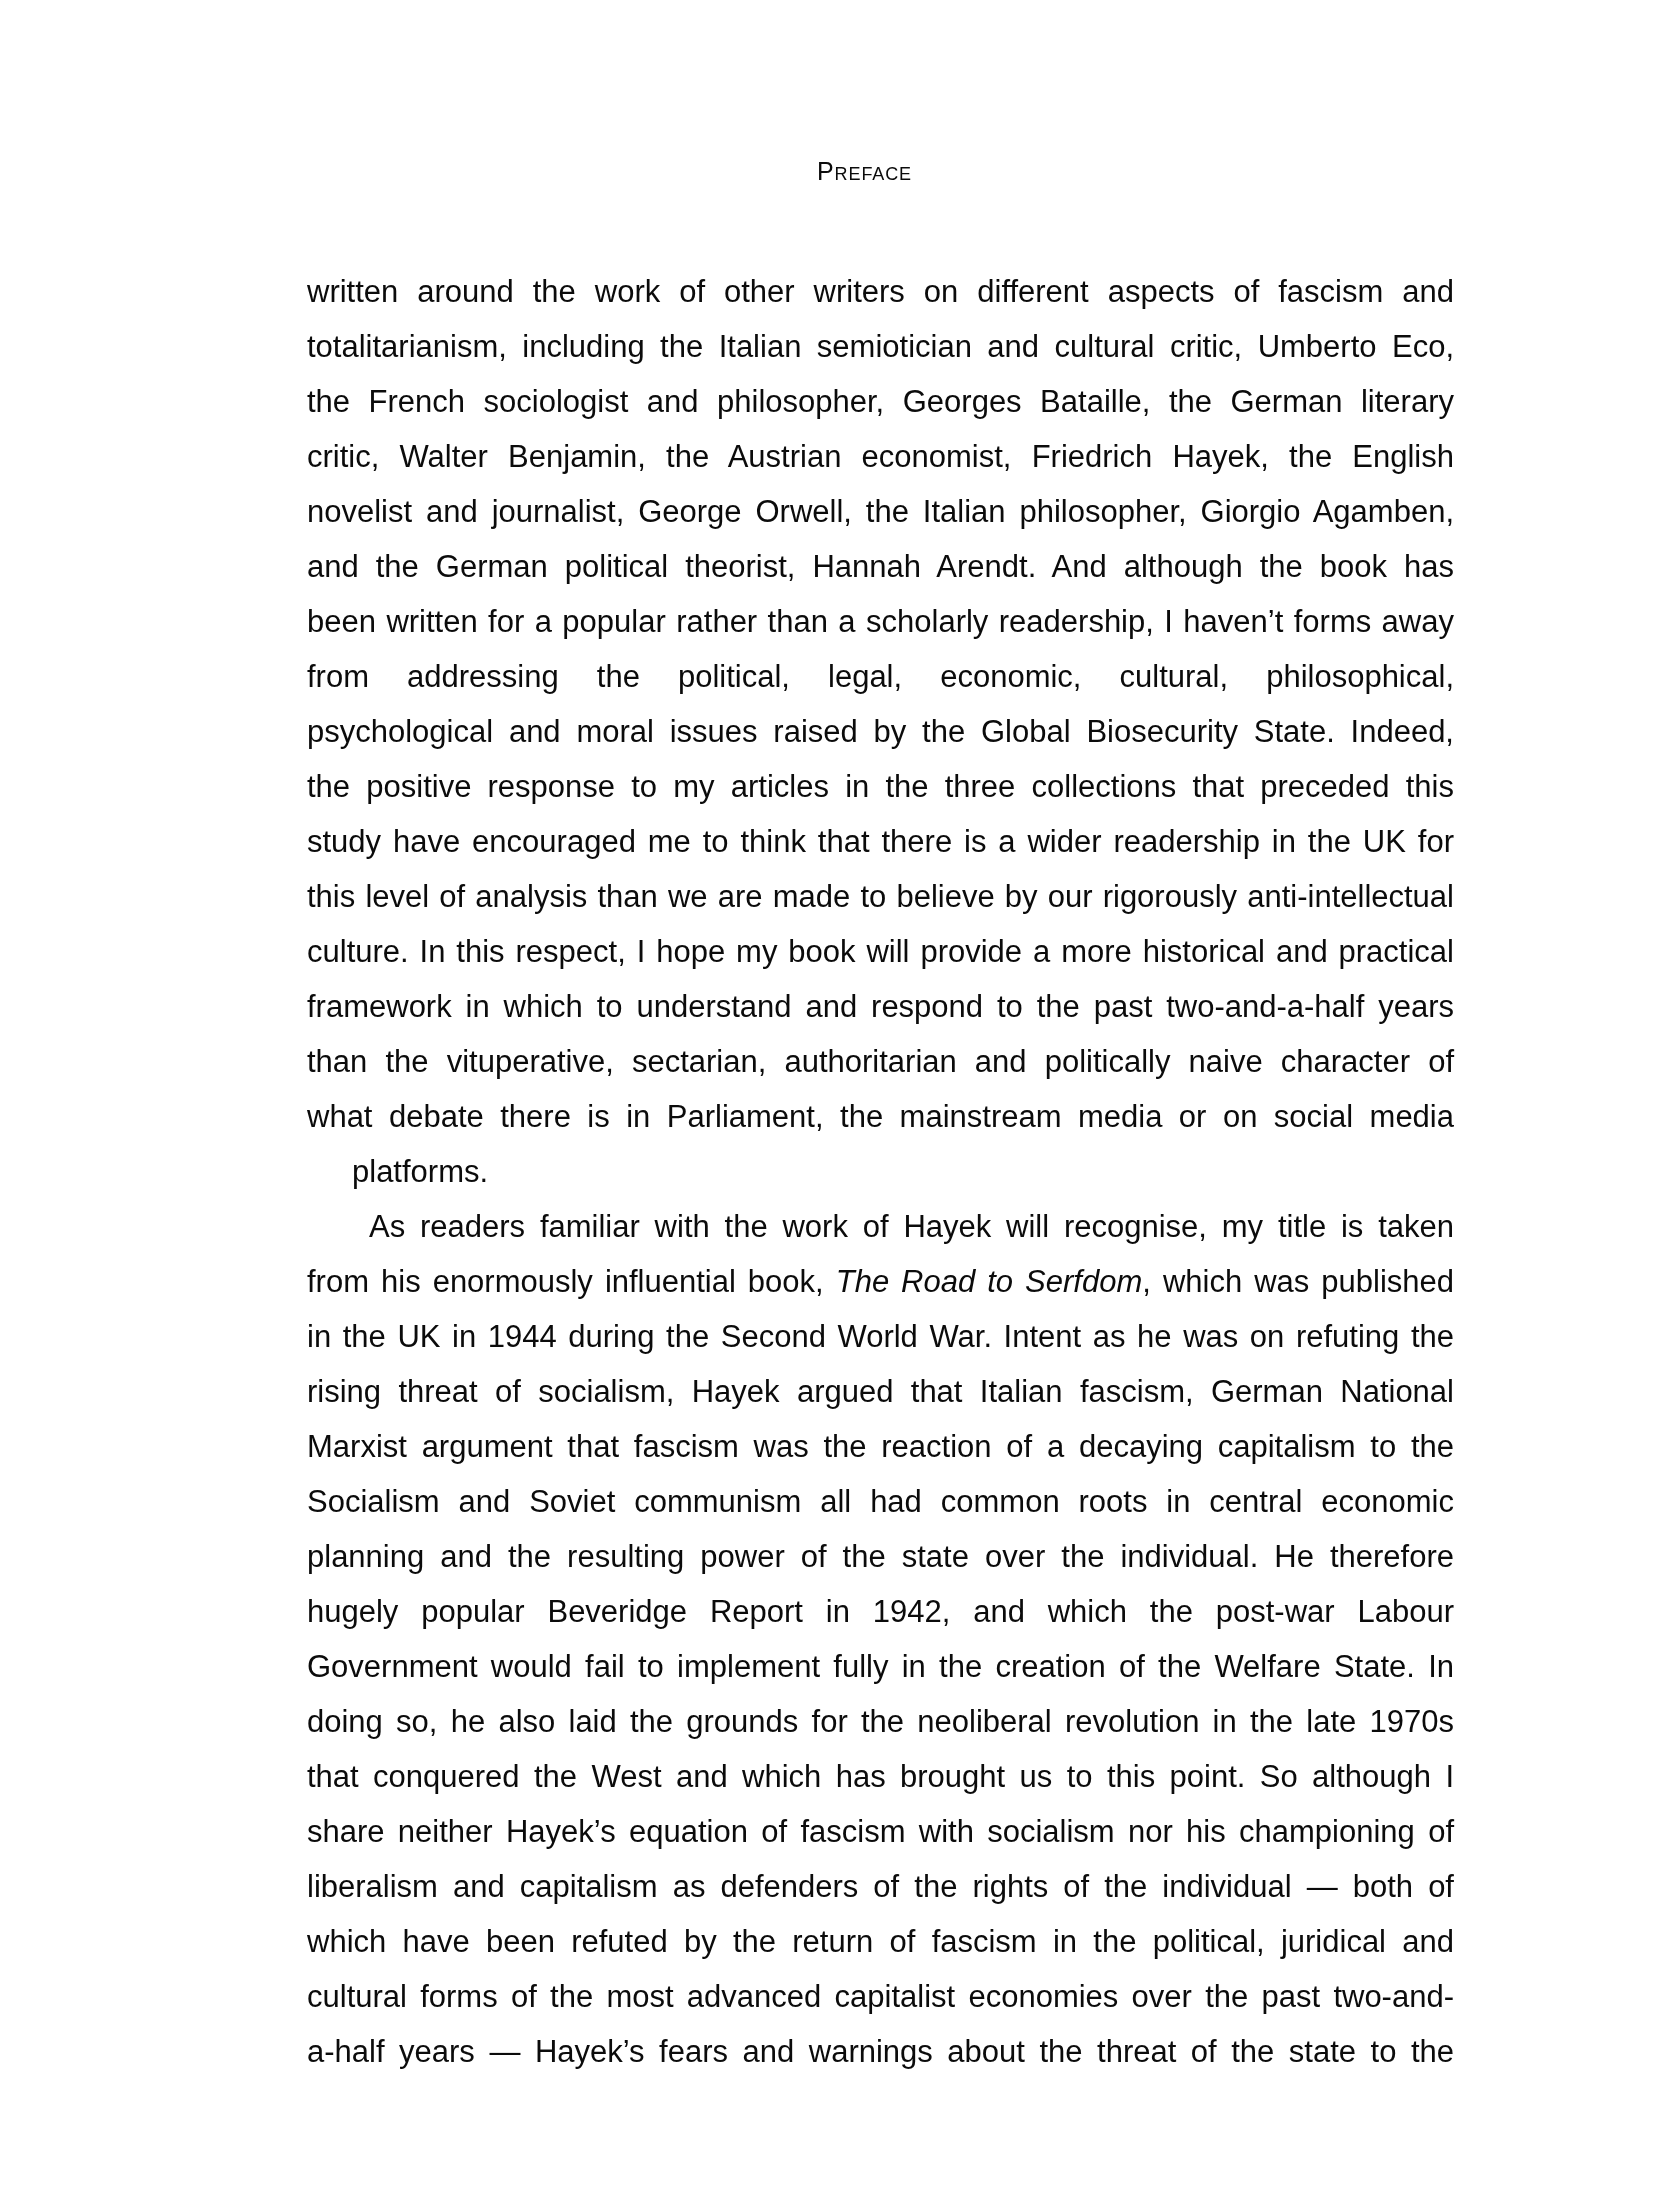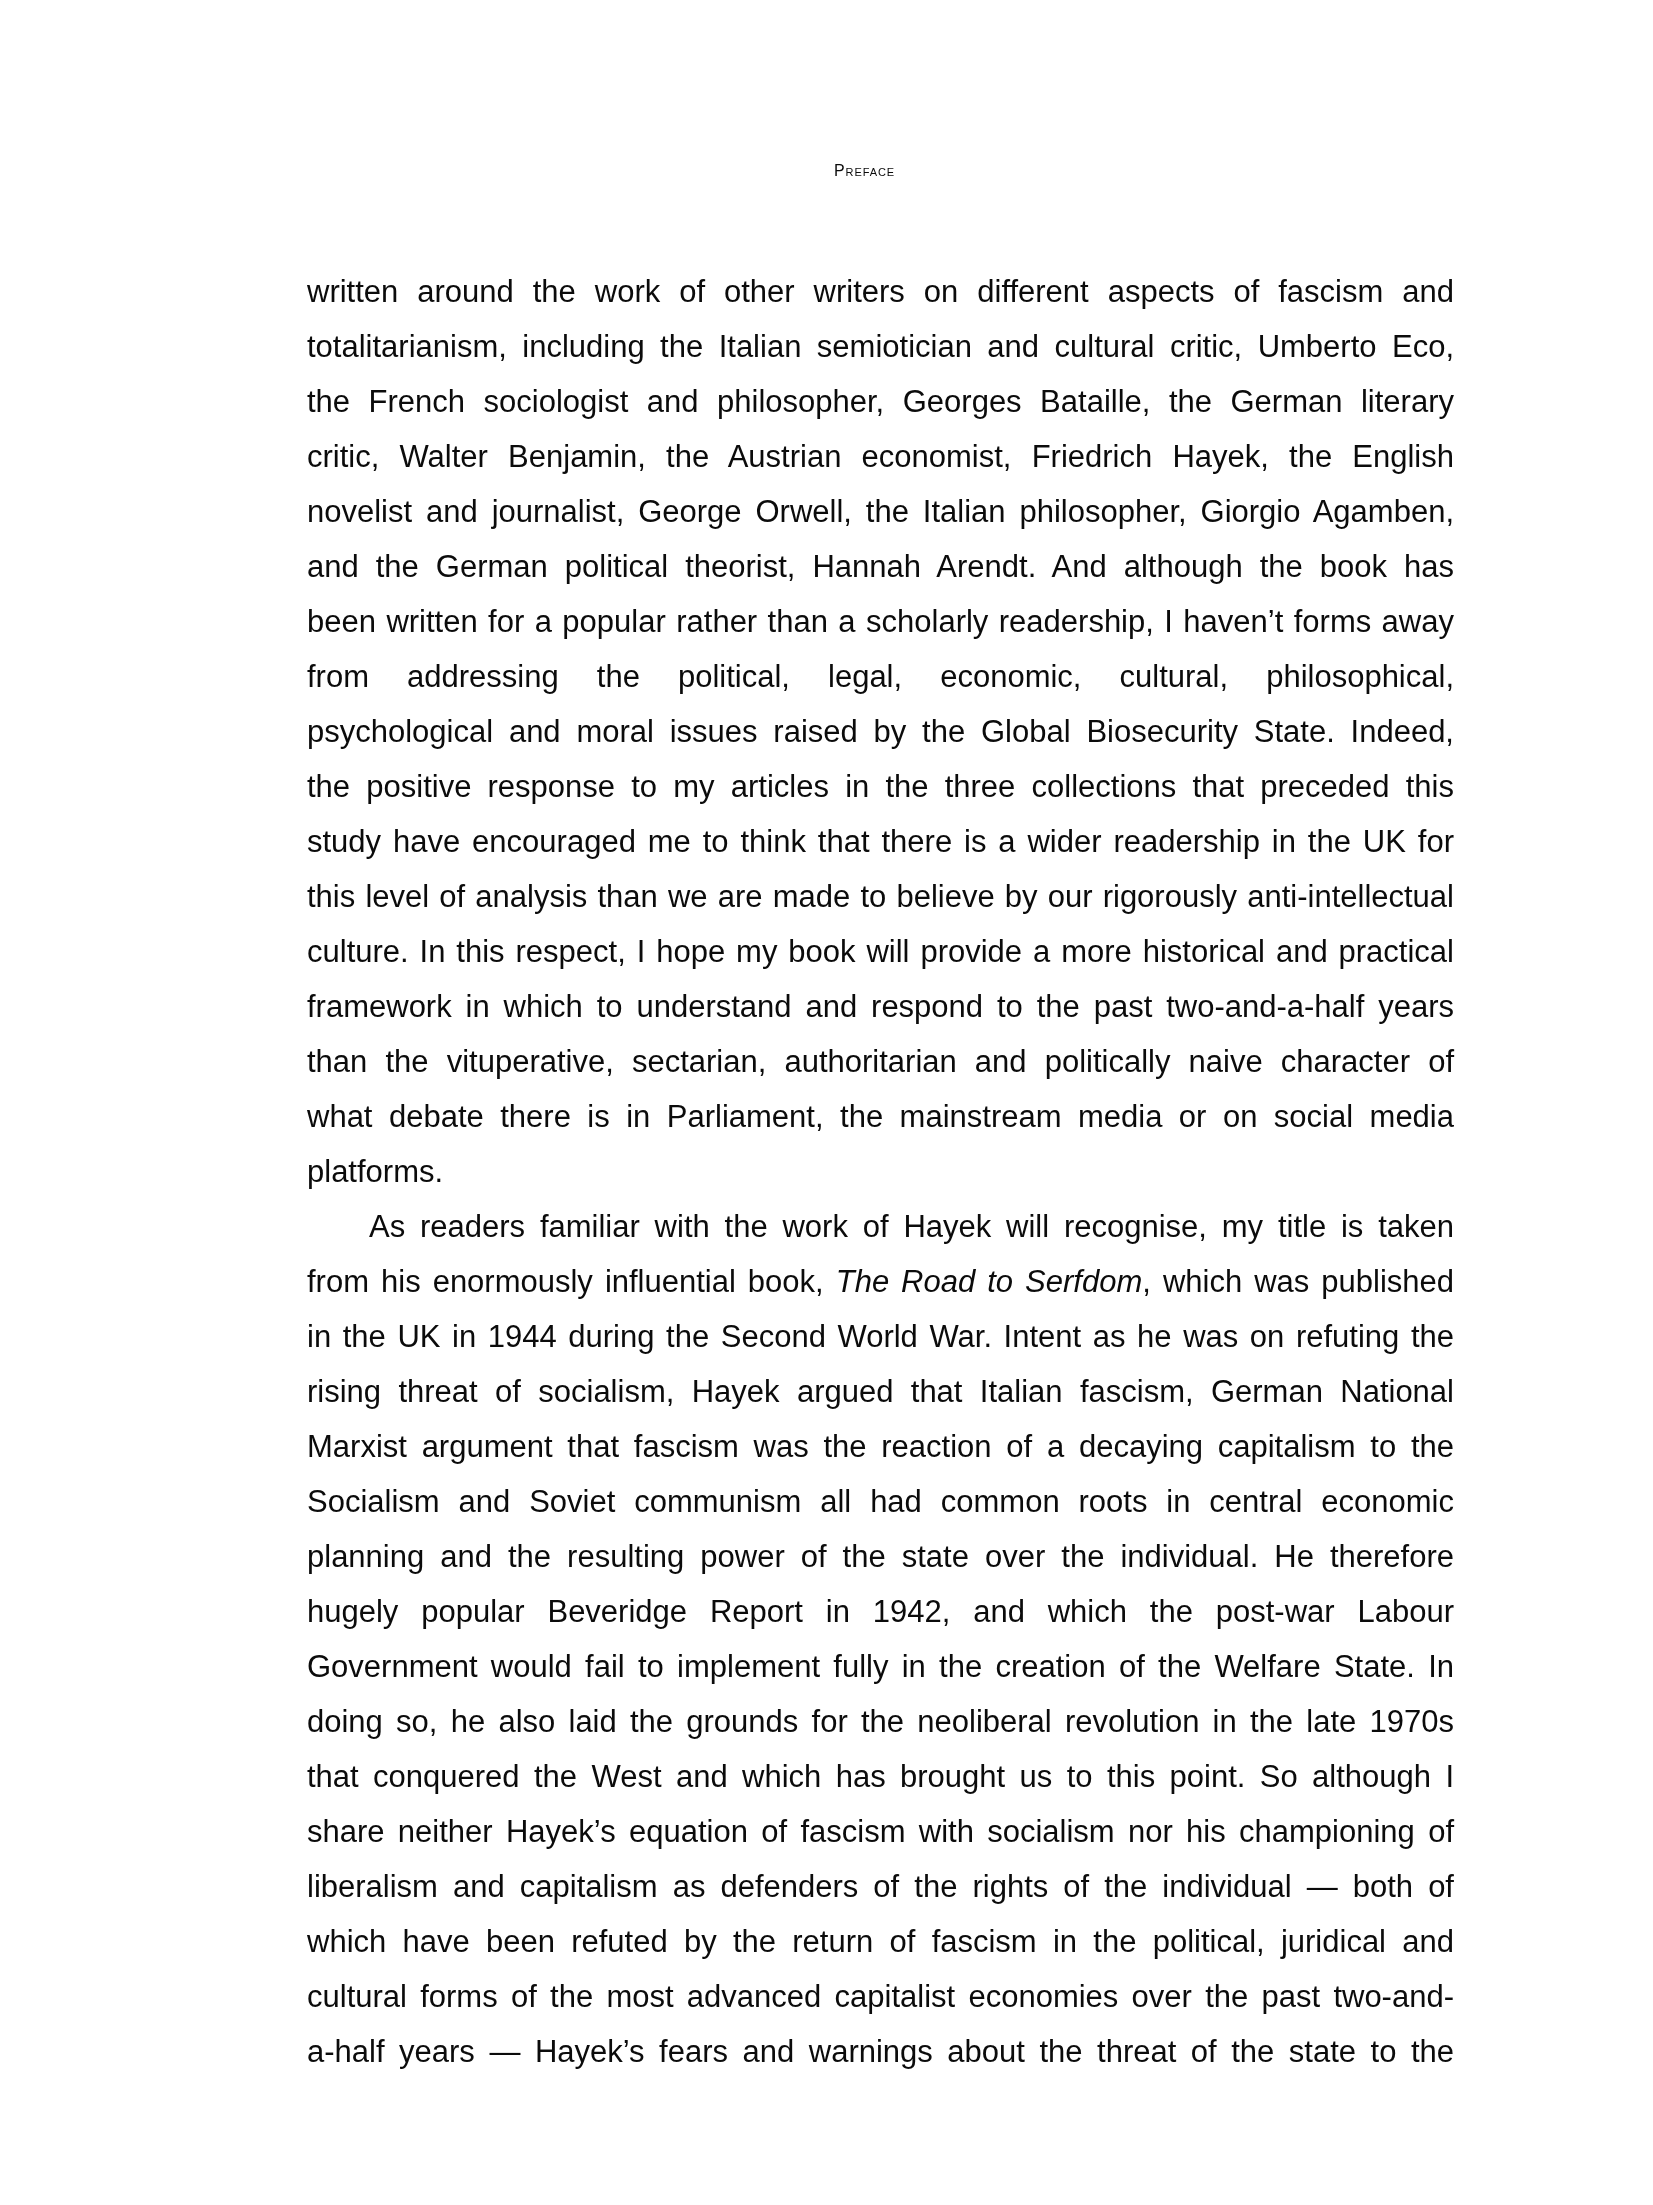--- a/index.html
+++ b/index.html
@@ -15,41 +15,42 @@
     color: #0b0b0b;
     font-family: "Liberation Sans", "DejaVu Sans", sans-serif;
     overflow: hidden;
   }
   .running-head {
     position: absolute;
     top: 158px;
     left: 291px;
     width: 1147px;
     text-align: center;
-    font-size: 16px;
+    font-size: 25px;
     line-height: 26.5px;
     font-variant: small-caps;
     letter-spacing: 0.9px;
     color: #0b0b0b;
   }
   .text-block {
     position: absolute;
     top: 264px;
     left: 307px;
     width: 1147px;
     font-size: 31px;
     line-height: 55px;
     color: #0b0b0b;
   }
   .line {
     text-align: justify;
     text-align-last: justify;
   }
   .line.para-end {
     text-align-last: left;
+    margin-left: 45px;
   }
   .line.indent {
     text-indent: 62px;
   }
   .italic {
     font-style: italic;
     margin-top: 9px;
   }
 </style>
 </head>

